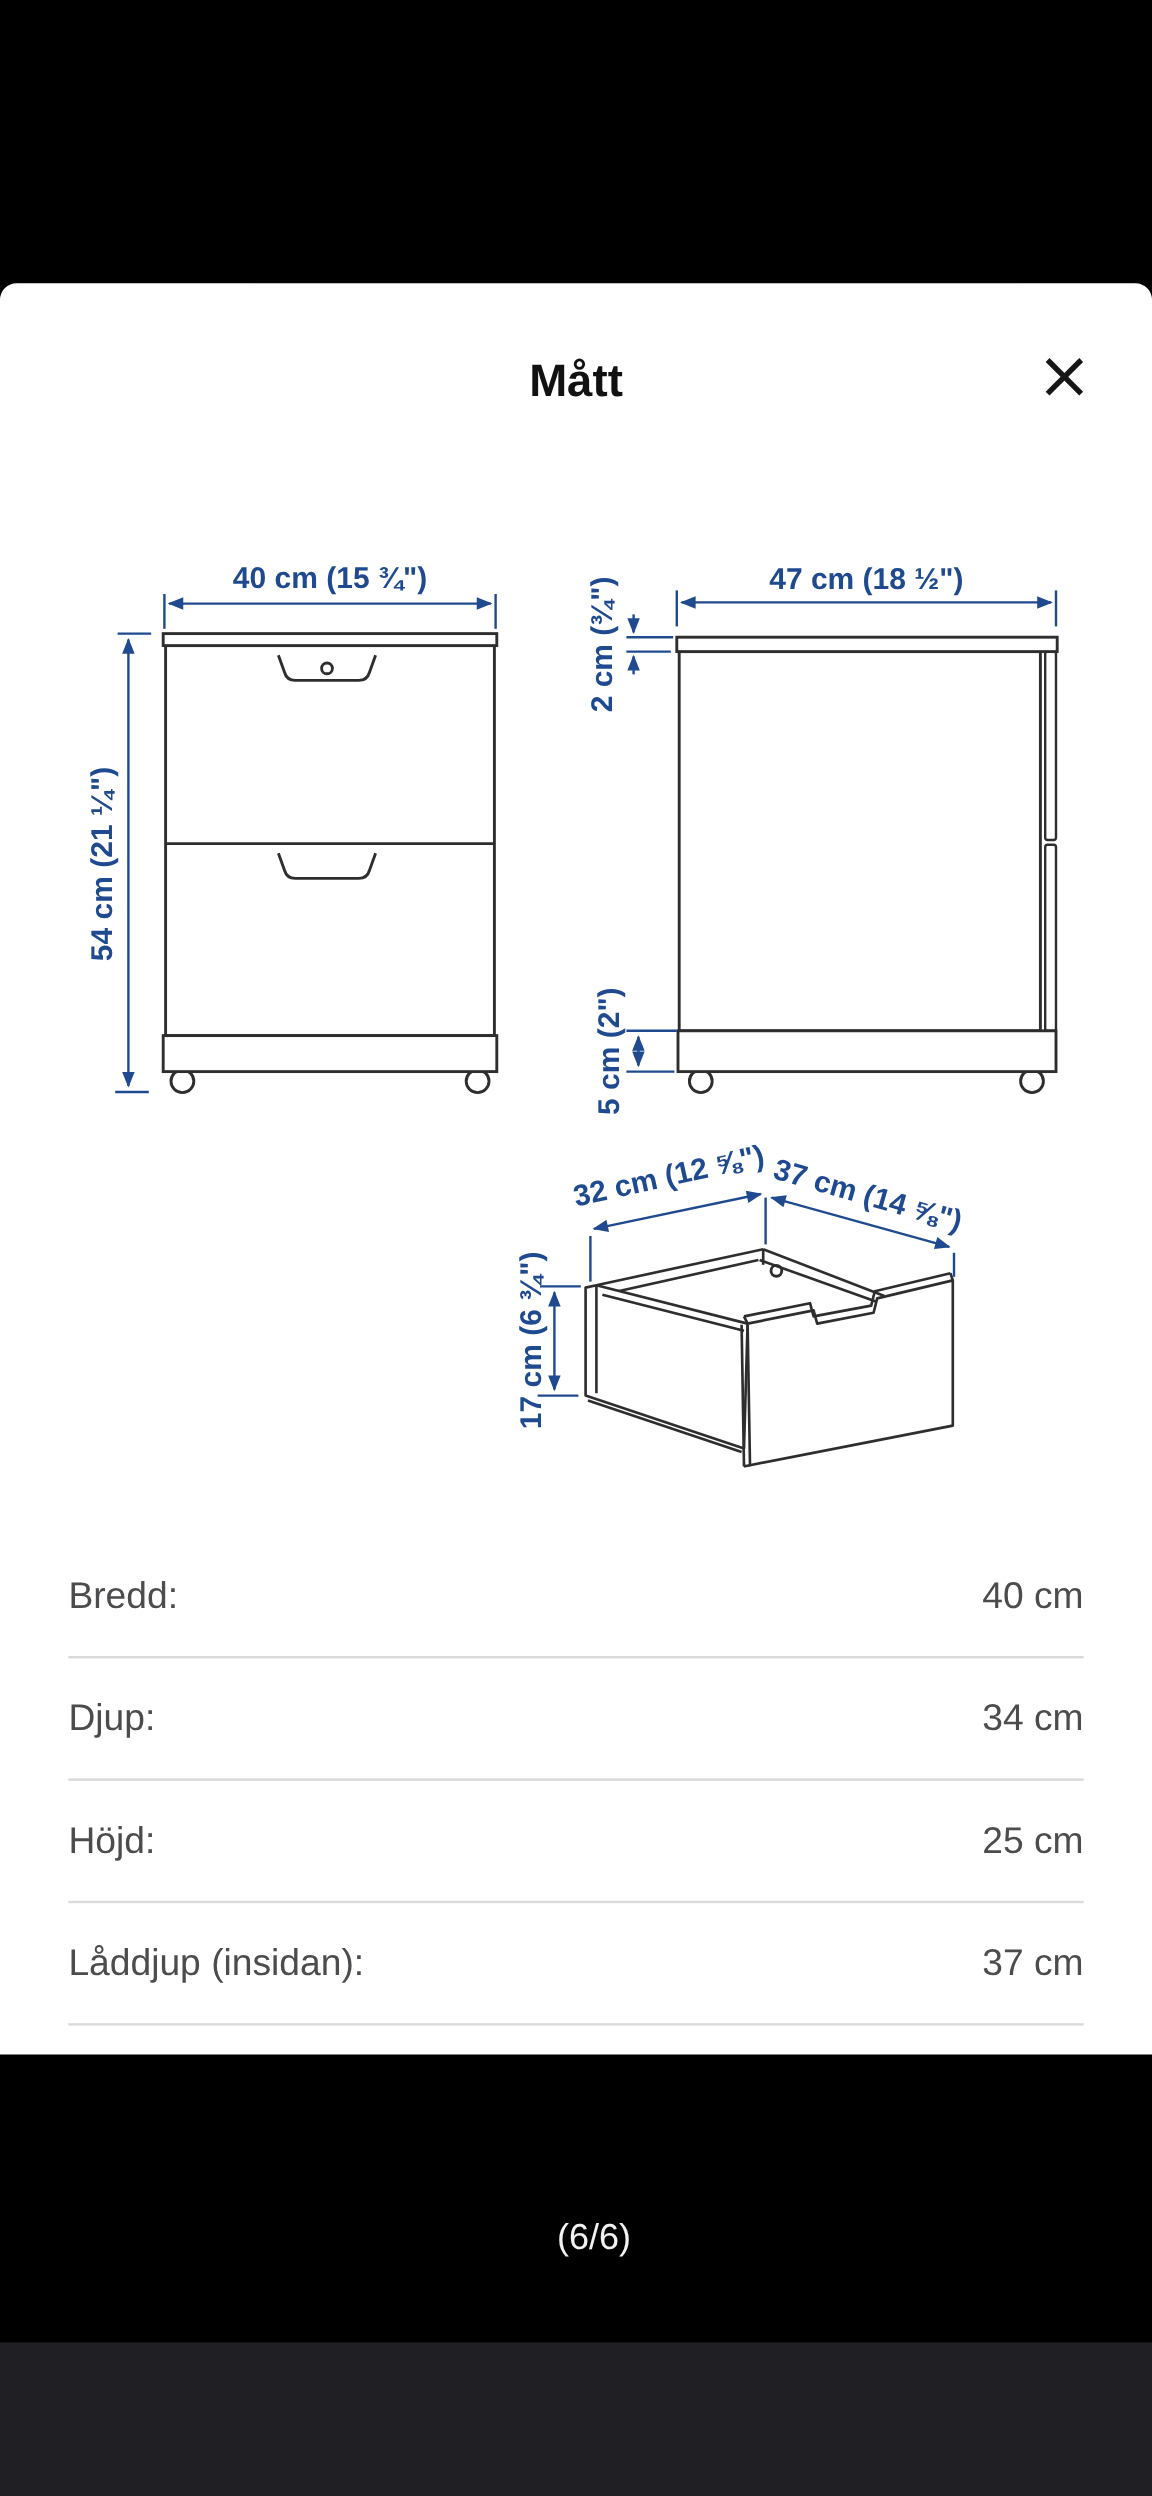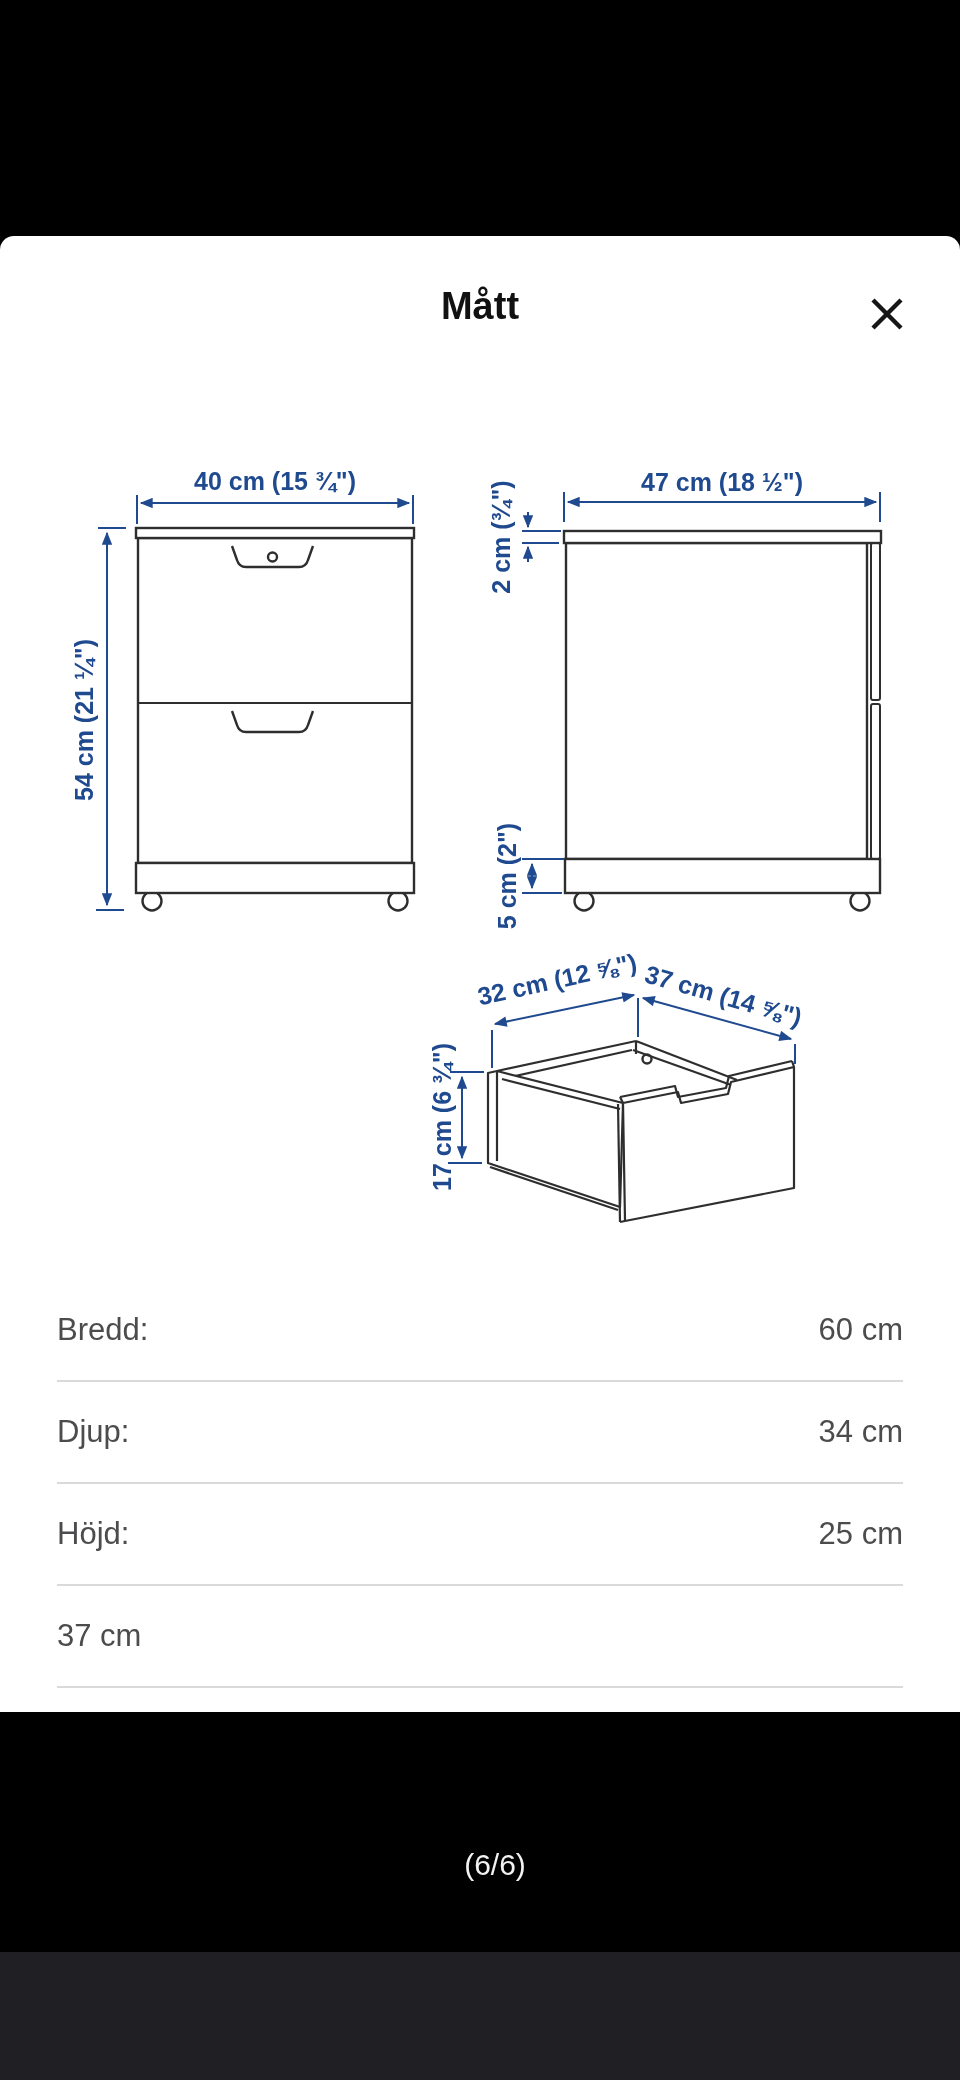--- a/index.html
+++ b/index.html
@@ -1,21 +1,21 @@
 <!DOCTYPE html>
 <html><head>
 <meta charset="utf-8">
 <style>
   html,body{margin:0;padding:0;background:#000;}
   .screen{position:relative;width:960px;height:2080px;background:#000;overflow:hidden;margin:0 auto;
           font-family:"Liberation Sans","DejaVu Sans",sans-serif;}
   .sheet{position:absolute;left:0;top:236px;width:960px;height:1476px;background:#fff;
          border-radius:14px 14px 0 0;}
   .sheet-header{position:absolute;left:0;top:40px;width:100%;height:60px;}
-  .sheet-title{position:absolute;left:0;top:0;width:100%;text-align:center;
+  .sheet-title{position:absolute;left:0;top:12px;width:100%;text-align:center;
                font-size:38px;font-weight:700;color:#111;line-height:60px;}
   .close-btn{position:absolute;right:45px;top:10px;width:56px;height:56px;background:none;border:none;
              cursor:pointer;display:flex;align-items:center;justify-content:center;padding:0;}
   .diag{position:absolute;}
   .dims-list{position:absolute;left:57px;top:1044px;width:846px;}
   .dim-row{height:100px;display:flex;align-items:center;justify-content:space-between;
            border-bottom:2px solid #dadada;text-align:right;}
   .dim-label,.dim-value{font-size:31px;color:#4c4c4e;}
   .pager{position:absolute;left:0;top:1840px;width:100%;height:50px;text-align:center;
          font-size:30px;color:#f2f2f2;line-height:50px;padding-left:15px;}
@@ -131,31 +131,32 @@
       <text transform="translate(301,64) rotate(16)" text-anchor="middle">37 cm (14 ⅝")</text>
       <line x1="30" y1="132" x2="64" y2="132" stroke="#1f4a8f" stroke-width="2"></line>
       <line x1="28" y1="223" x2="62" y2="223" stroke="#1f4a8f" stroke-width="2"></line>
       <line x1="42" y1="137" x2="42" y2="218" stroke="#1f4a8f" stroke-width="2" marker-start="url(#arr)" marker-end="url(#arr)"></line>
       <text transform="translate(31,177) rotate(-90)" text-anchor="middle">17 cm (6 ¾")</text>
     </svg>
 
     <div class="dims-list">
       <div class="dim-row">
         <span class="dim-label">Bredd:</span>
-        <span class="dim-value">60 cm</span>
+        <span class="dim-value">40 cm</span>
       </div>
       <div class="dim-row">
         <span class="dim-label">Djup:</span>
         <span class="dim-value">34 cm</span>
       </div>
       <div class="dim-row">
         <span class="dim-label">Höjd:</span>
         <span class="dim-value">25 cm</span>
       </div>
       <div class="dim-row">
+        <span class="dim-label">Låddjup (insidan):</span>
         <span class="dim-value">37 cm</span>
       </div>
     </div>
   </div>
 
   <div class="pager">(6/6)</div>
 
   <div class="navbar">
     
     

